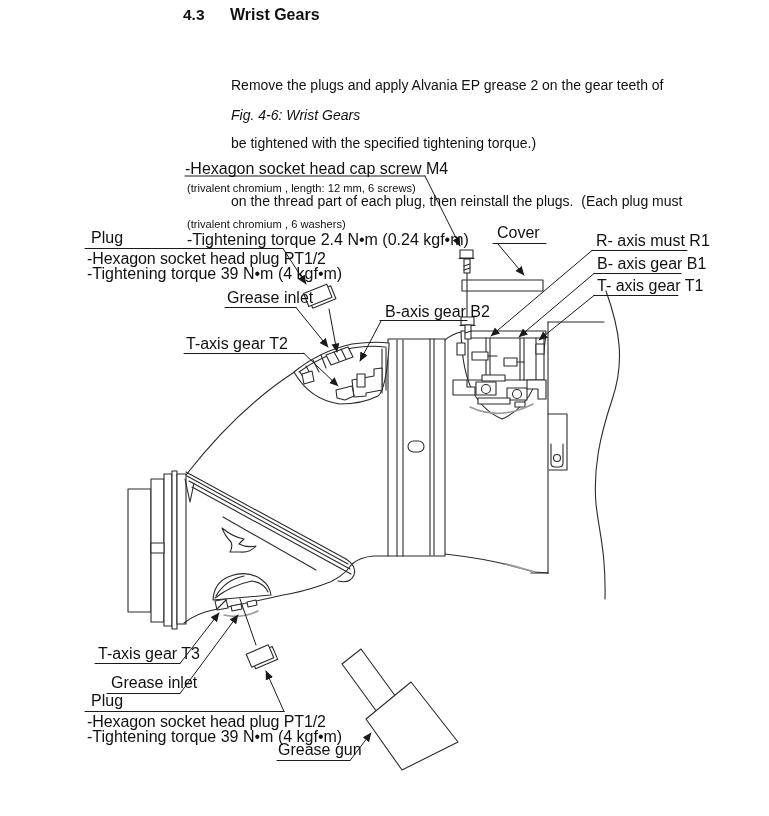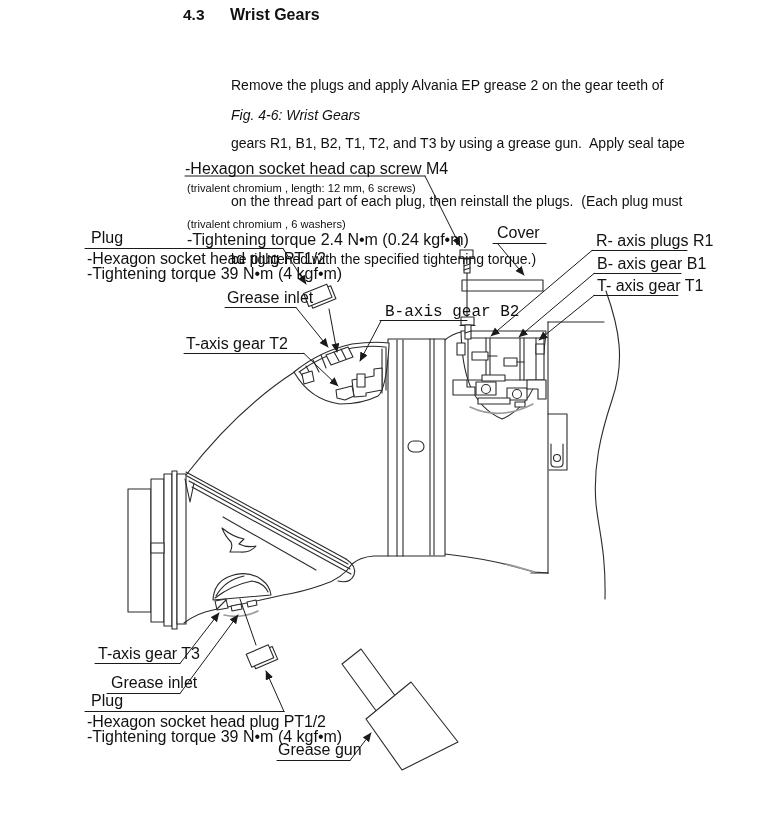--- a/index.html
+++ b/index.html
@@ -194,41 +194,40 @@
         <line x1="240" y1="599" x2="256" y2="645"></line>
       </g>
     </g>
   </svg>
 
   <div class="hnum">4.3</div>
   <div class="htitle">Wrist Gears</div>
 
   <div class="para">
     <div>Remove the plugs and apply Alvania EP grease 2 on the gear teeth of</div>
-    <div>gears R1, B1, B2, T1, T2, and T3 by using a grease gun.  Apply seal tape</div>
+    <div>be tightened with the specified tightening torque.)</div>
     <div>on the thread part of each plug, then reinstall the plugs.  (Each plug must</div>
-    <div>be tightened with the specified tightening torque.)</div>
   </div>
 
   <div class="caption">Fig. 4-6: Wrist Gears</div>
 
   <div class="lbl" style="left:185px;top:161px;">-Hexagon socket head cap screw M4</div>
   <div class="lbl small" style="left:187px;top:180px;">(trivalent chromium , length: 12 mm, 6 screws)</div>
   <div class="lbl small" style="left:187px;top:216px;">(trivalent chromium , 6 washers)</div>
   <div class="lbl" style="left:187px;top:232px;">-Tightening torque 2.4 N•m (0.24 kgf•m)</div>
 
   <div class="lbl" style="left:91px;top:230px;">Plug</div>
   <div class="lbl small2" style="left:87px;top:251px;">-Hexagon socket head plug PT1/2</div>
   <div class="lbl" style="left:87px;top:266px;">-Tightening torque 39 N•m (4 kgf•m)</div>
 
   <div class="lbl" style="left:227px;top:290px;">Grease inlet</div>
   <div class="lbl" style="left:186px;top:336px;">T-axis gear T2</div>
-  <div class="lbl" style="left:385px;top:304px;font-family:Liberation Mono, monospace;">B-axis gear B2</div>
+  <div class="lbl" style="left:385px;top:304px;">B-axis gear B2</div>
   <div class="lbl" style="left:497px;top:225px;">Cover</div>
-  <div class="lbl" style="left:596px;top:233px;">R- axis plugs R1</div>
+  <div class="lbl" style="left:596px;top:233px;">R- axis must R1</div>
   <div class="lbl" style="left:597px;top:256px;">B- axis gear B1</div>
   <div class="lbl" style="left:597px;top:278px;">T- axis gear T1</div>
   <div class="lbl" style="left:98px;top:646px;">T-axis gear T3</div>
   <div class="lbl" style="left:111px;top:675px;">Grease inlet</div>
 
   <div class="lbl" style="left:91px;top:693px;">Plug</div>
   <div class="lbl small2" style="left:87px;top:714px;">-Hexagon socket head plug PT1/2</div>
   <div class="lbl" style="left:87px;top:729px;">-Tightening torque 39 N•m (4 kgf•m)</div>
 
   <div class="lbl" style="left:278px;top:742px;">Grease gun</div>

